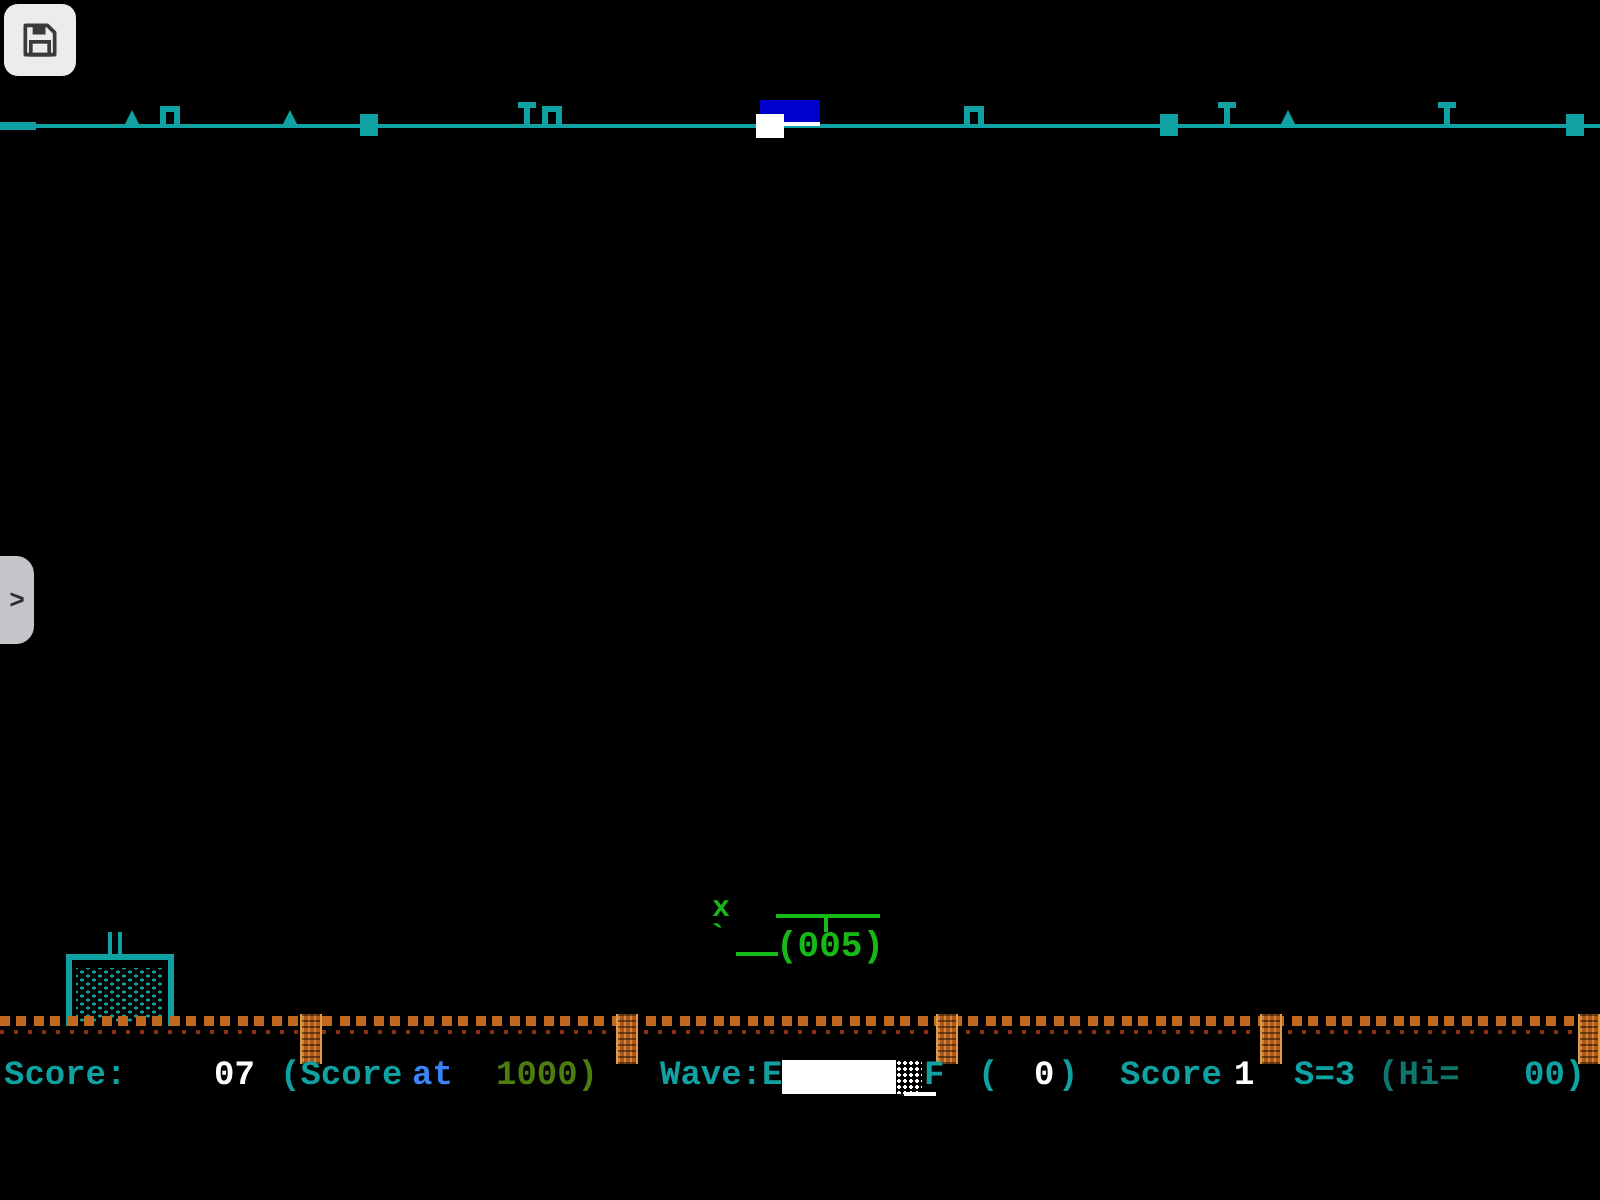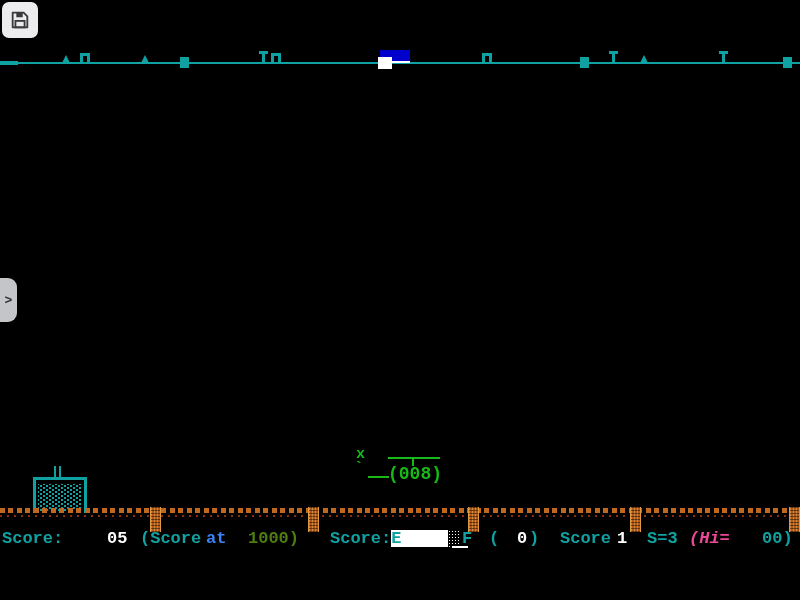--- a/index.html
+++ b/index.html
@@ -108,47 +108,47 @@
     <div class="depot-walls"></div>
     <div class="depot-fill"></div>
   </div>
 
   <div class="plane">
     <span class="plane-x">x</span>
     <div class="plane-wing"></div>
     <div class="plane-strut"></div>
     <span class="plane-nose">`</span>
     <div class="plane-taildash"></div>
-    <span class="plane-body">(008)</span>
+    <span class="plane-body">(005)</span>
   </div>
 
   <div class="ground-dashes"></div>
   <div class="ground-dots"></div>
   <div id="posts">
       <div class="post" style="left: 150px;"></div>
       <div class="post" style="left: 308px;"></div>
       <div class="post" style="left: 468px;"></div>
       <div class="post" style="left: 630px;"></div>
       <div class="post" style="left: 789px;"></div>
     </div>
 
   <div class="statusbar" id="statusbar">
     <div class="fuel-bar"></div>
     <div class="fuel-dither"></div>
     <div class="fuel-underline"></div>
   <span style="left: 2px; color: rgb(16, 162, 162);">Score:</span>
-      <span style="left: 107px; color: rgb(255, 255, 255);">05</span>
+      <span style="left: 107px; color: rgb(255, 255, 255);">07</span>
       <span style="left: 140px; color: rgb(16, 162, 162);">(Score</span>
       <span style="left: 206px; color: #3b82f6;">at</span>
       <span style="left: 248px; color: #4d7c0f;">1000)</span>
-      <span style="left: 330px; color: rgb(16, 162, 162);">Score:E</span>
+      <span style="left: 330px; color: rgb(16, 162, 162);">Wave:E</span>
       <span style="left: 462px; color: rgb(16, 162, 162);">F</span>
       <span style="left: 489px; color: rgb(16, 162, 162);">(</span>
       <span style="left: 517px; color: rgb(255, 255, 255);">0</span>
       <span style="left: 529px; color: rgb(16, 162, 162);">)</span>
       <span style="left: 560px; color: rgb(16, 162, 162);">Score</span>
       <span style="left: 617px; color: rgb(255, 255, 255);">1</span>
       <span style="left: 647px; color: rgb(16, 162, 162);">S=3</span>
-      <span style="left: 689px; color: #ec4899; font-style: italic;">(Hi=</span>
+      <span style="left: 689px; color: #0f766e;">(Hi=</span>
       <span style="left: 762px; color: rgb(16, 162, 162);">00)</span>
     </div>
 
 </div>
 
 </body></html>

